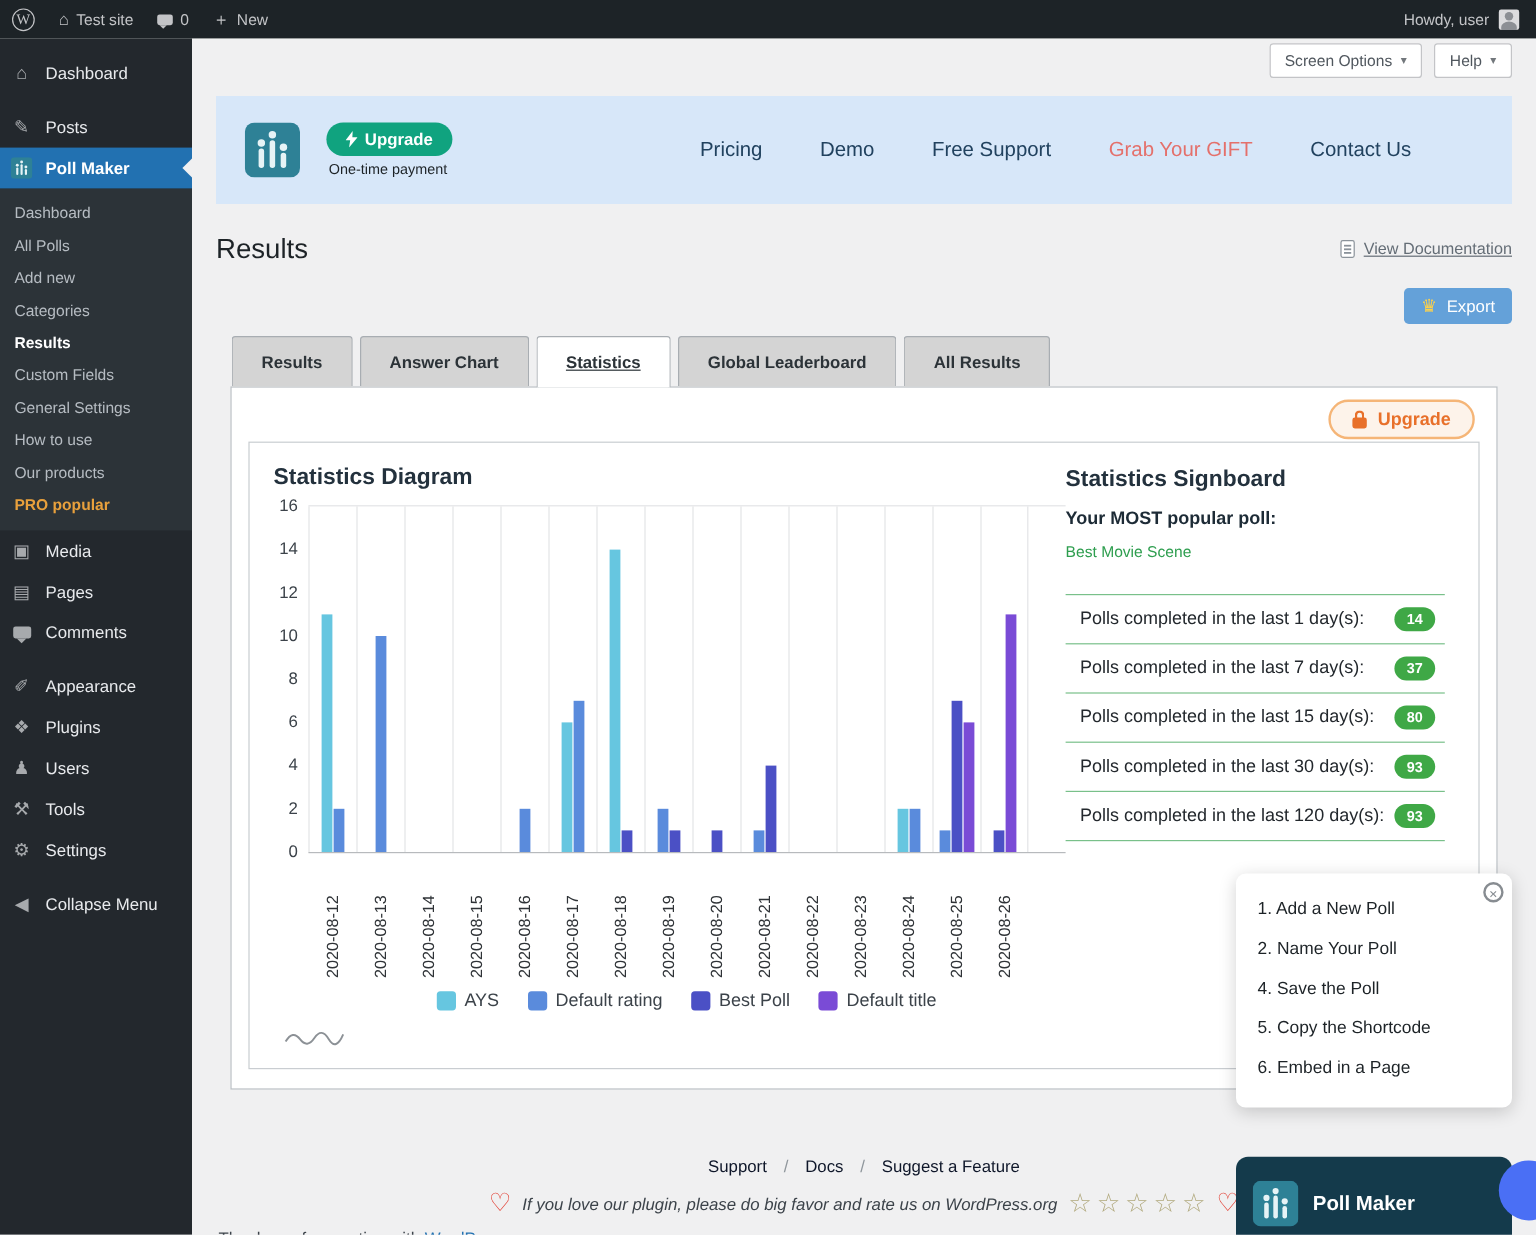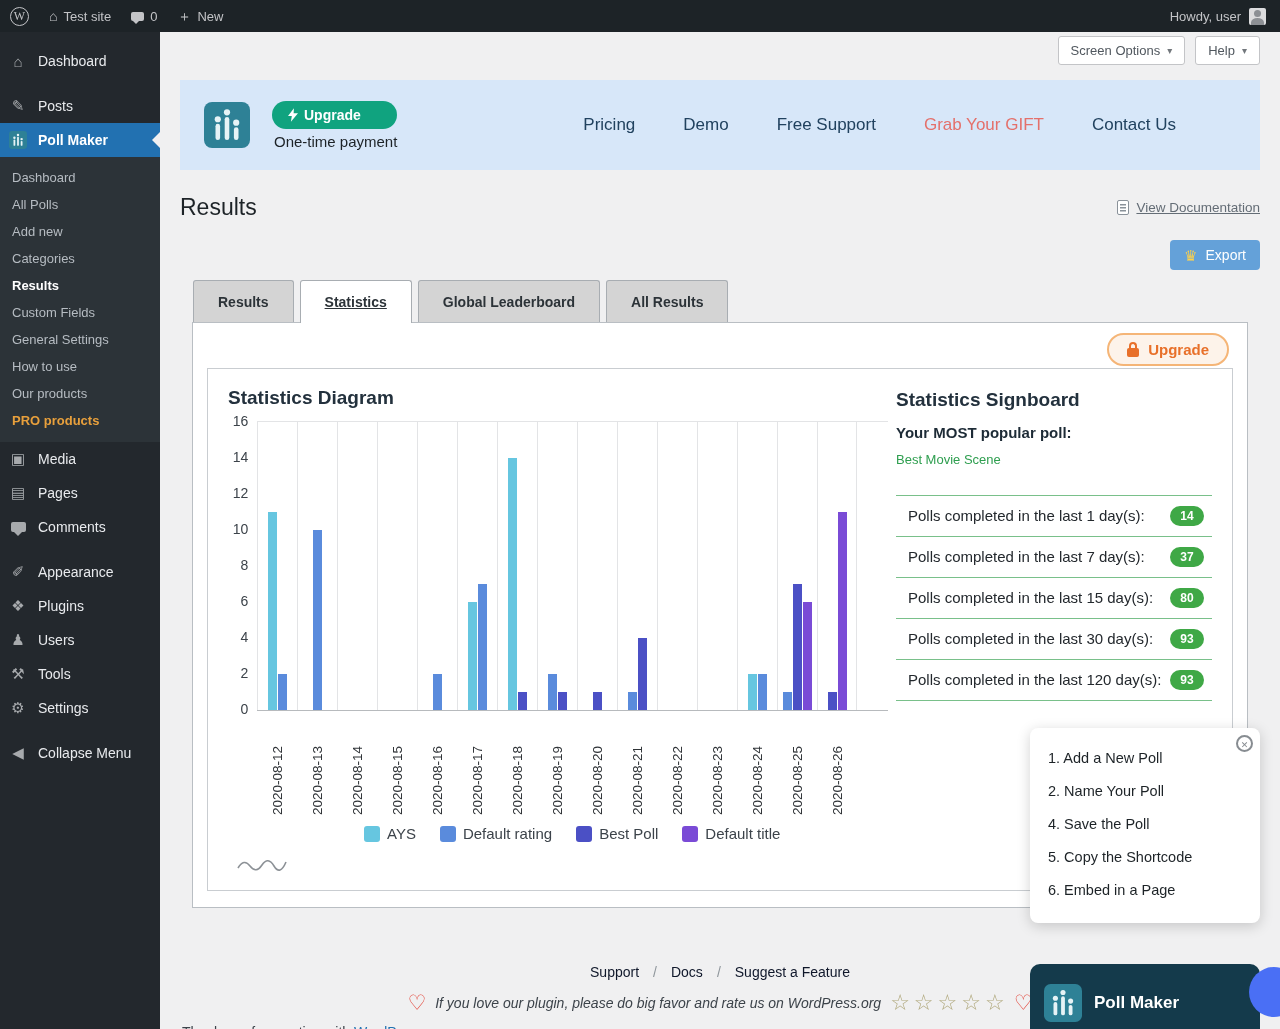--- a/index.html
+++ b/index.html
@@ -43,21 +43,21 @@
           display:flex;align-items:center;gap:7px;cursor:pointer}
   .caret{font-size:10px;color:#72777c}
   .wrap{margin:15px 20px;position:relative}
 
   
   .banner{height:90px;background:#d7e7f9;display:flex;align-items:center;padding:0 24px;box-sizing:border-box}
   .logo-slot{display:inline-flex}
   .upgrade-wrap{margin-left:22px;display:flex;flex-direction:column}
   .upgrade-btn{background:#10a37f;color:#fff;border:none;border-radius:16px;padding:6px 16px;font-size:14px;font-weight:700;
                display:flex;align-items:center;gap:6px;cursor:pointer}
-  .upgrade-sub{font-size:15px;color:#1d2327;margin-top:4px;padding-left:2px}
+  .upgrade-sub{font-size:12px;color:#1d2327;margin-top:4px;padding-left:2px}
   .banner-nav{margin-left:auto;display:flex;gap:48px;padding-right:60px}
   .bnav{font-size:17px;color:#21425f;cursor:pointer}
   .bnav.hl{color:#e4706b}
 
   
   .title-row{display:flex;justify-content:space-between;align-items:center;margin-top:20px;height:34px}
   .page-title{font-size:23px;font-weight:500;color:#1d2327;margin:0}
   .doc-link{display:flex;align-items:center;gap:7px;color:#646d76;font-size:13.5px;text-decoration:underline;cursor:pointer}
   .doc-icon{width:12px;height:15px;border:1.5px solid #8a929a;border-radius:2px;box-sizing:border-box;
             background:linear-gradient(#8a929a 0 0) 50% 3px/6px 1.5px no-repeat,
@@ -76,21 +76,21 @@
   .panel{background:#fff;border:1px solid #b9bec3;margin:0 12px;padding-bottom:16px;position:relative;z-index:1}
   .pill-row{display:flex;justify-content:flex-end;padding:10px 18px 0}
   .upgrade-pill{background:#fdf3ea;border:2px solid #f5b577;border-radius:18px;color:#e8702a;font-weight:700;
                 font-size:15px;padding:6px 18px;display:flex;align-items:center;gap:9px;cursor:pointer}
   .lock{position:relative;width:12px;height:9px;background:#e8702a;border-radius:2px;margin-top:5px}
   .lock::before{content:"";position:absolute;top:-6px;left:2px;width:8px;height:8px;border:2px solid #e8702a;
                 border-bottom:none;border-radius:4px 4px 0 0;box-sizing:border-box}
 
   
   .chart-card{margin:2px 14px 0;border:1px solid #c9cdd1;background:#fff;padding:18px 20px 14px;
-              display:flex;justify-content:space-between}
+              display:flex;justify-content:flex-start}
   .chart-section{width:660px}
   .chart-title,.sb-title{font-size:19px;font-weight:700;color:#23313d;margin:0 0 12px}
   .chart-area{display:flex;margin-top:6px}
   .yaxis{width:30px;height:288px;position:relative}
   .ytick{position:absolute;right:9px;font-size:14px;color:#3c434a}
   .plotwrap{width:648px}
   .plot{display:flex;height:288px;border-top:1px solid #e3e4e6;border-bottom:1px solid #b7babd;box-sizing:content-box}
   .cgroup{width:40px;display:flex;align-items:flex-end;justify-content:center;gap:1px;
           border-left:1px solid #e3e4e6;box-sizing:border-box}
   .cgroup:last-child{border-right:1px solid #e3e4e6}
@@ -198,21 +198,21 @@
       <div class="sb-sub-wrap">
         <div class="sb-sub">Dashboard</div>
         <div class="sb-sub">All Polls</div>
         <div class="sb-sub">Add new</div>
         <div class="sb-sub">Categories</div>
         <div class="sb-sub current">Results</div>
         <div class="sb-sub">Custom Fields</div>
         <div class="sb-sub">General Settings</div>
         <div class="sb-sub">How to use</div>
         <div class="sb-sub">Our products</div>
-        <div class="sb-sub pro">PRO products</div>
+        <div class="sb-sub pro">PRO popular</div>
       </div>
       <div class="sb-item">
         <span class="sb-icon">▣</span>
         <span class="sb-label">Media</span>
       </div>
       <div class="sb-item">
         <span class="sb-icon">▤</span>
         <span class="sb-label">Pages</span>
       </div>
       <div class="sb-item">
@@ -309,20 +309,21 @@
 
     <div class="export-row">
       <button class="export-btn">
         <span class="crown">♛</span>
         <span>Export</span>
       </button>
     </div>
 
     <div class="tabs" id="tabs">
         <div class="tab">Results</div>
+        <div class="tab">Answer Chart</div>
         <div class="tab active">Statistics</div>
         <div class="tab">Global Leaderboard</div>
         <div class="tab">All Results</div>
       </div>
 
     <div class="panel">
       <div class="pill-row">
         <span class="upgrade-pill">
           <span class="lock"></span>
           <span>Upgrade</span>

